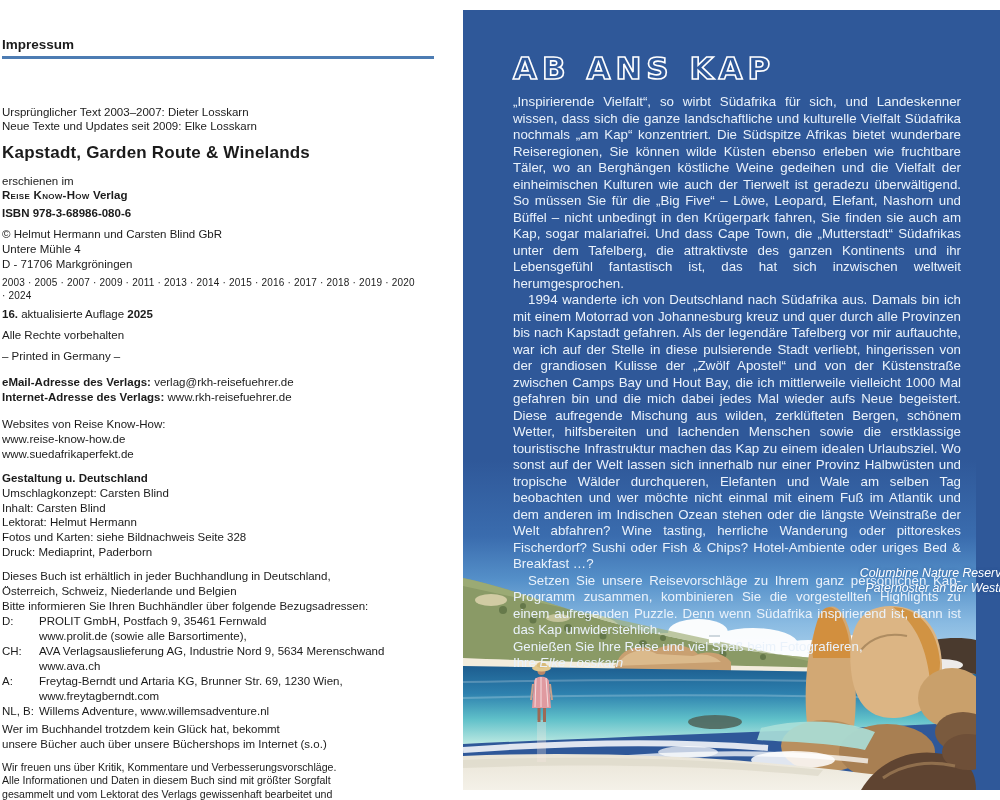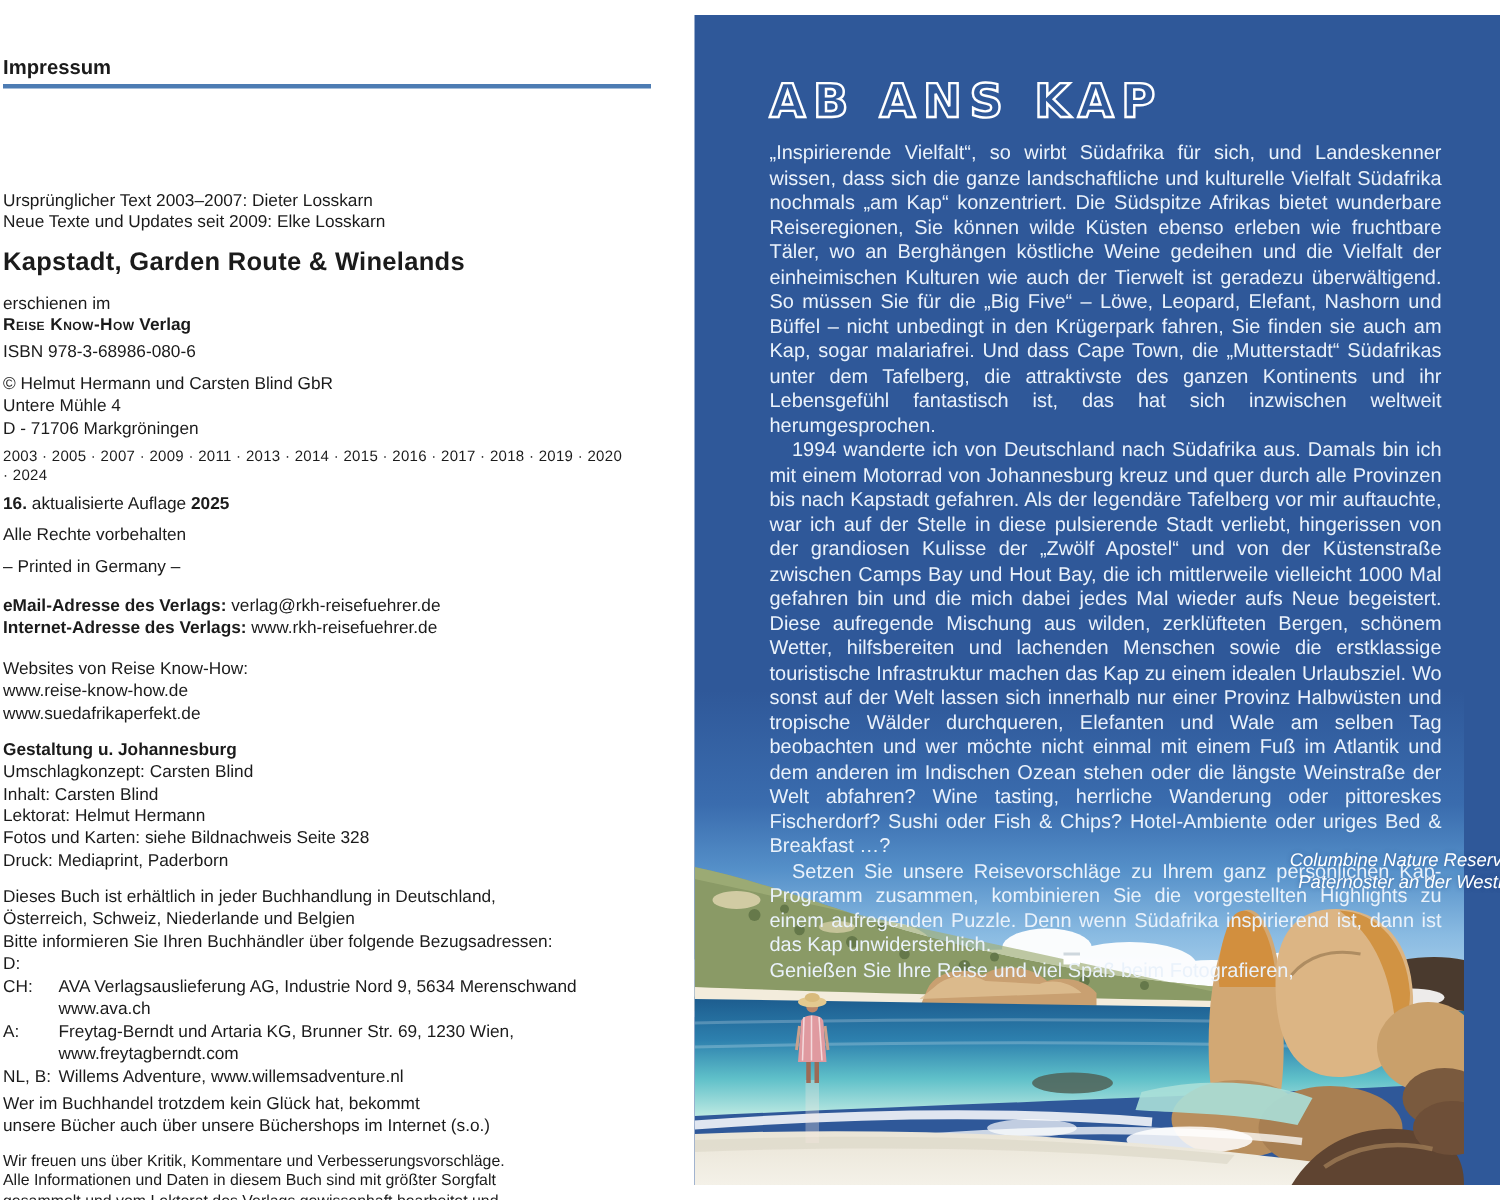--- a/index.html
+++ b/index.html
@@ -7,26 +7,26 @@
               font-family:"Liberation Sans", sans-serif; }
   .stage { position:relative; width:1000px; height:800px; background:#fff; }
 
   
   .left-page { position:absolute; left:0; top:0; width:416px; height:800px;
                padding:36px 0 0 2px; color:#1b1b1b;
                font-size:11.5px; line-height:1.3; }
   .imp-heading { font-size:13.5px; font-weight:bold; width:432px;
                  padding-bottom:2px; border-bottom:3px solid #4d7cb3; }
   .pre { white-space:pre-line; }
-  .credits      { margin-top:68px; }
+  .credits      { margin-top:46px; }
   .book-title   { margin-top:8px; font-size:17px; font-weight:bold; letter-spacing:0.2px; }
   .published-in { margin-top:9px; }
   .publisher    { font-weight:bold; }
   .publisher .sc{ font-variant:small-caps; letter-spacing:0.3px; }
-  .isbn         { font-weight:normal; margin-top:3px; }
+  .isbn         { font-weight:bold; margin-top:3px; }
   .copyright    { margin-top:6px; }
   .editions     { margin-top:4px; font-size:10px; letter-spacing:0.2px; }
   .edition-note { margin-top:5px; }
   .edition-note b { font-weight:bold; }
   .rights       { margin-top:6px; }
   .printed      { margin-top:6px; }
   .contact      { margin-top:11px; }
   .contact b    { font-weight:bold; }
   .websites     { margin-top:12px; }
   .prod-heading { margin-top:9px; font-weight:bold; }
@@ -79,32 +79,34 @@
     <div class="edition-note"><b>16.</b><span> aktualisierte Auflage </span><b>2025</b></div>
     <div class="rights">Alle Rechte vorbehalten</div>
     <div class="printed">– Printed in Germany –</div>
     <div class="contact">
       <div><b>eMail-Adresse des Verlags:</b><span> verlag@rkh-reisefuehrer.de</span></div>
       <div><b>Internet-Adresse des Verlags:</b><span> www.rkh-reisefuehrer.de</span></div>
     </div>
     <div class="websites pre">Websites von Reise Know-How:
 www.reise-know-how.de
 www.suedafrikaperfekt.de</div>
-    <div class="prod-heading">Gestaltung u. Johannesburg</div>
+    <div class="prod-heading">Gestaltung u. Deutschland</div>
     <div class="pre">Umschlagkonzept: Carsten Blind
 Inhalt: Carsten Blind
 Lektorat: Helmut Hermann
 Fotos und Karten: siehe Bildnachweis Seite 328
 Druck: Mediaprint, Paderborn</div>
     <div class="availability pre">Dieses Buch ist erhältlich in jeder Buchhandlung in Deutschland,
 Österreich, Schweiz, Niederlande und Belgien
 Bitte informieren Sie Ihren Buchhändler über folgende Bezugsadressen:</div>
 
     <div class="dist-row">
       <div class="dist-region">D:</div>
+      <div class="dist-details">PROLIT GmbH, Postfach 9, 35461 Fernwald
+www.prolit.de (sowie alle Barsortimente),</div>
     </div>
     <div class="dist-row">
       <div class="dist-region">CH:</div>
       <div class="dist-details">AVA Verlagsauslieferung AG, Industrie Nord 9, 5634 Merenschwand
 www.ava.ch</div>
     </div>
     <div class="dist-row">
       <div class="dist-region">A:</div>
       <div class="dist-details">Freytag-Berndt und Artaria KG, Brunner Str. 69, 1230 Wien,
 www.freytagberndt.com</div>
@@ -130,20 +132,21 @@
 
   <div class="right-page" style="background: rgb(47, 88, 153);">
 
     <div class="rp-title">AB ANS KAP</div>
 
     <div class="rp-body" style="color: rgb(234, 242, 251);">
       <p>„Inspirierende Vielfalt“, so wirbt Südafrika für sich, und Landeskenner wissen, dass sich die ganze landschaftliche und kulturelle Vielfalt Südafrika nochmals „am Kap“ konzentriert. Die Südspitze Afrikas bietet wunderbare Reiseregionen, Sie können wilde Küsten ebenso erleben wie fruchtbare Täler, wo an Berghängen köstliche Weine gedeihen und die Vielfalt der einheimischen Kulturen wie auch der Tierwelt ist geradezu überwältigend. So müssen Sie für die „Big Five“ – Löwe, Leopard, Elefant, Nashorn und Büffel – nicht unbedingt in den Krügerpark fahren, Sie finden sie auch am Kap, sogar malariafrei. Und dass Cape Town, die „Mutterstadt“ Südafrikas unter dem Tafelberg, die attraktivste des ganzen Kontinents und ihr Lebensgefühl fantastisch ist, das hat sich inzwischen weltweit herumgesprochen.</p>
       <p class="ind">1994 wanderte ich von Deutschland nach Südafrika aus. Damals bin ich mit einem Motorrad von Johannesburg kreuz und quer durch alle Provinzen bis nach Kapstadt gefahren. Als der legendäre Tafelberg vor mir auftauchte, war ich auf der Stelle in diese pulsierende Stadt verliebt, hingerissen von der grandiosen Kulisse der „Zwölf Apostel“ und von der Küstenstraße zwischen Camps Bay und Hout Bay, die ich mittlerweile vielleicht 1000 Mal gefahren bin und die mich dabei jedes Mal wieder aufs Neue begeistert. Diese aufregende Mischung aus wilden, zerklüfteten Bergen, schönem Wetter, hilfsbereiten und lachenden Menschen sowie die erstklassige touristische Infrastruktur machen das Kap zu einem idealen Urlaubsziel. Wo sonst auf der Welt lassen sich innerhalb nur einer Provinz Halbwüsten und tropische Wälder durchqueren, Elefanten und Wale am selben Tag beobachten und wer möchte nicht einmal mit einem Fuß im Atlantik und dem anderen im Indischen Ozean stehen oder die längste Weinstraße der Welt abfahren? Wine tasting, herrliche Wanderung oder pittoreskes Fischerdorf? Sushi oder Fish &amp; Chips? Hotel-Ambiente oder uriges Bed &amp; Breakfast …?</p>
       <p class="ind">Setzen Sie unsere Reisevorschläge zu Ihrem ganz persönlichen Kap-Programm zusammen, kombinieren Sie die vorgestellten Highlights zu einem aufregenden Puzzle. Denn wenn Südafrika inspirierend ist, dann ist das Kap unwiderstehlich.</p>
       <p class="closing">Genießen Sie Ihre Reise und viel Spaß beim Fotografieren,</p>
+      <p class="signature"><span>Ihre </span><span class="name">Elke Losskarn</span></p>
     </div>
 
     <div class="photo-caption">Columbine Nature Reserve bei
 Paternoster an der Westküste</div>
 
     <div class="photo">
       <svg viewBox="0 0 513 330" preserveAspectRatio="none">
         <defs>
           <linearGradient id="sky" x1="0" y1="0" x2="0" y2="1">
             <stop offset="0" stop-color="#2f5899"></stop>

